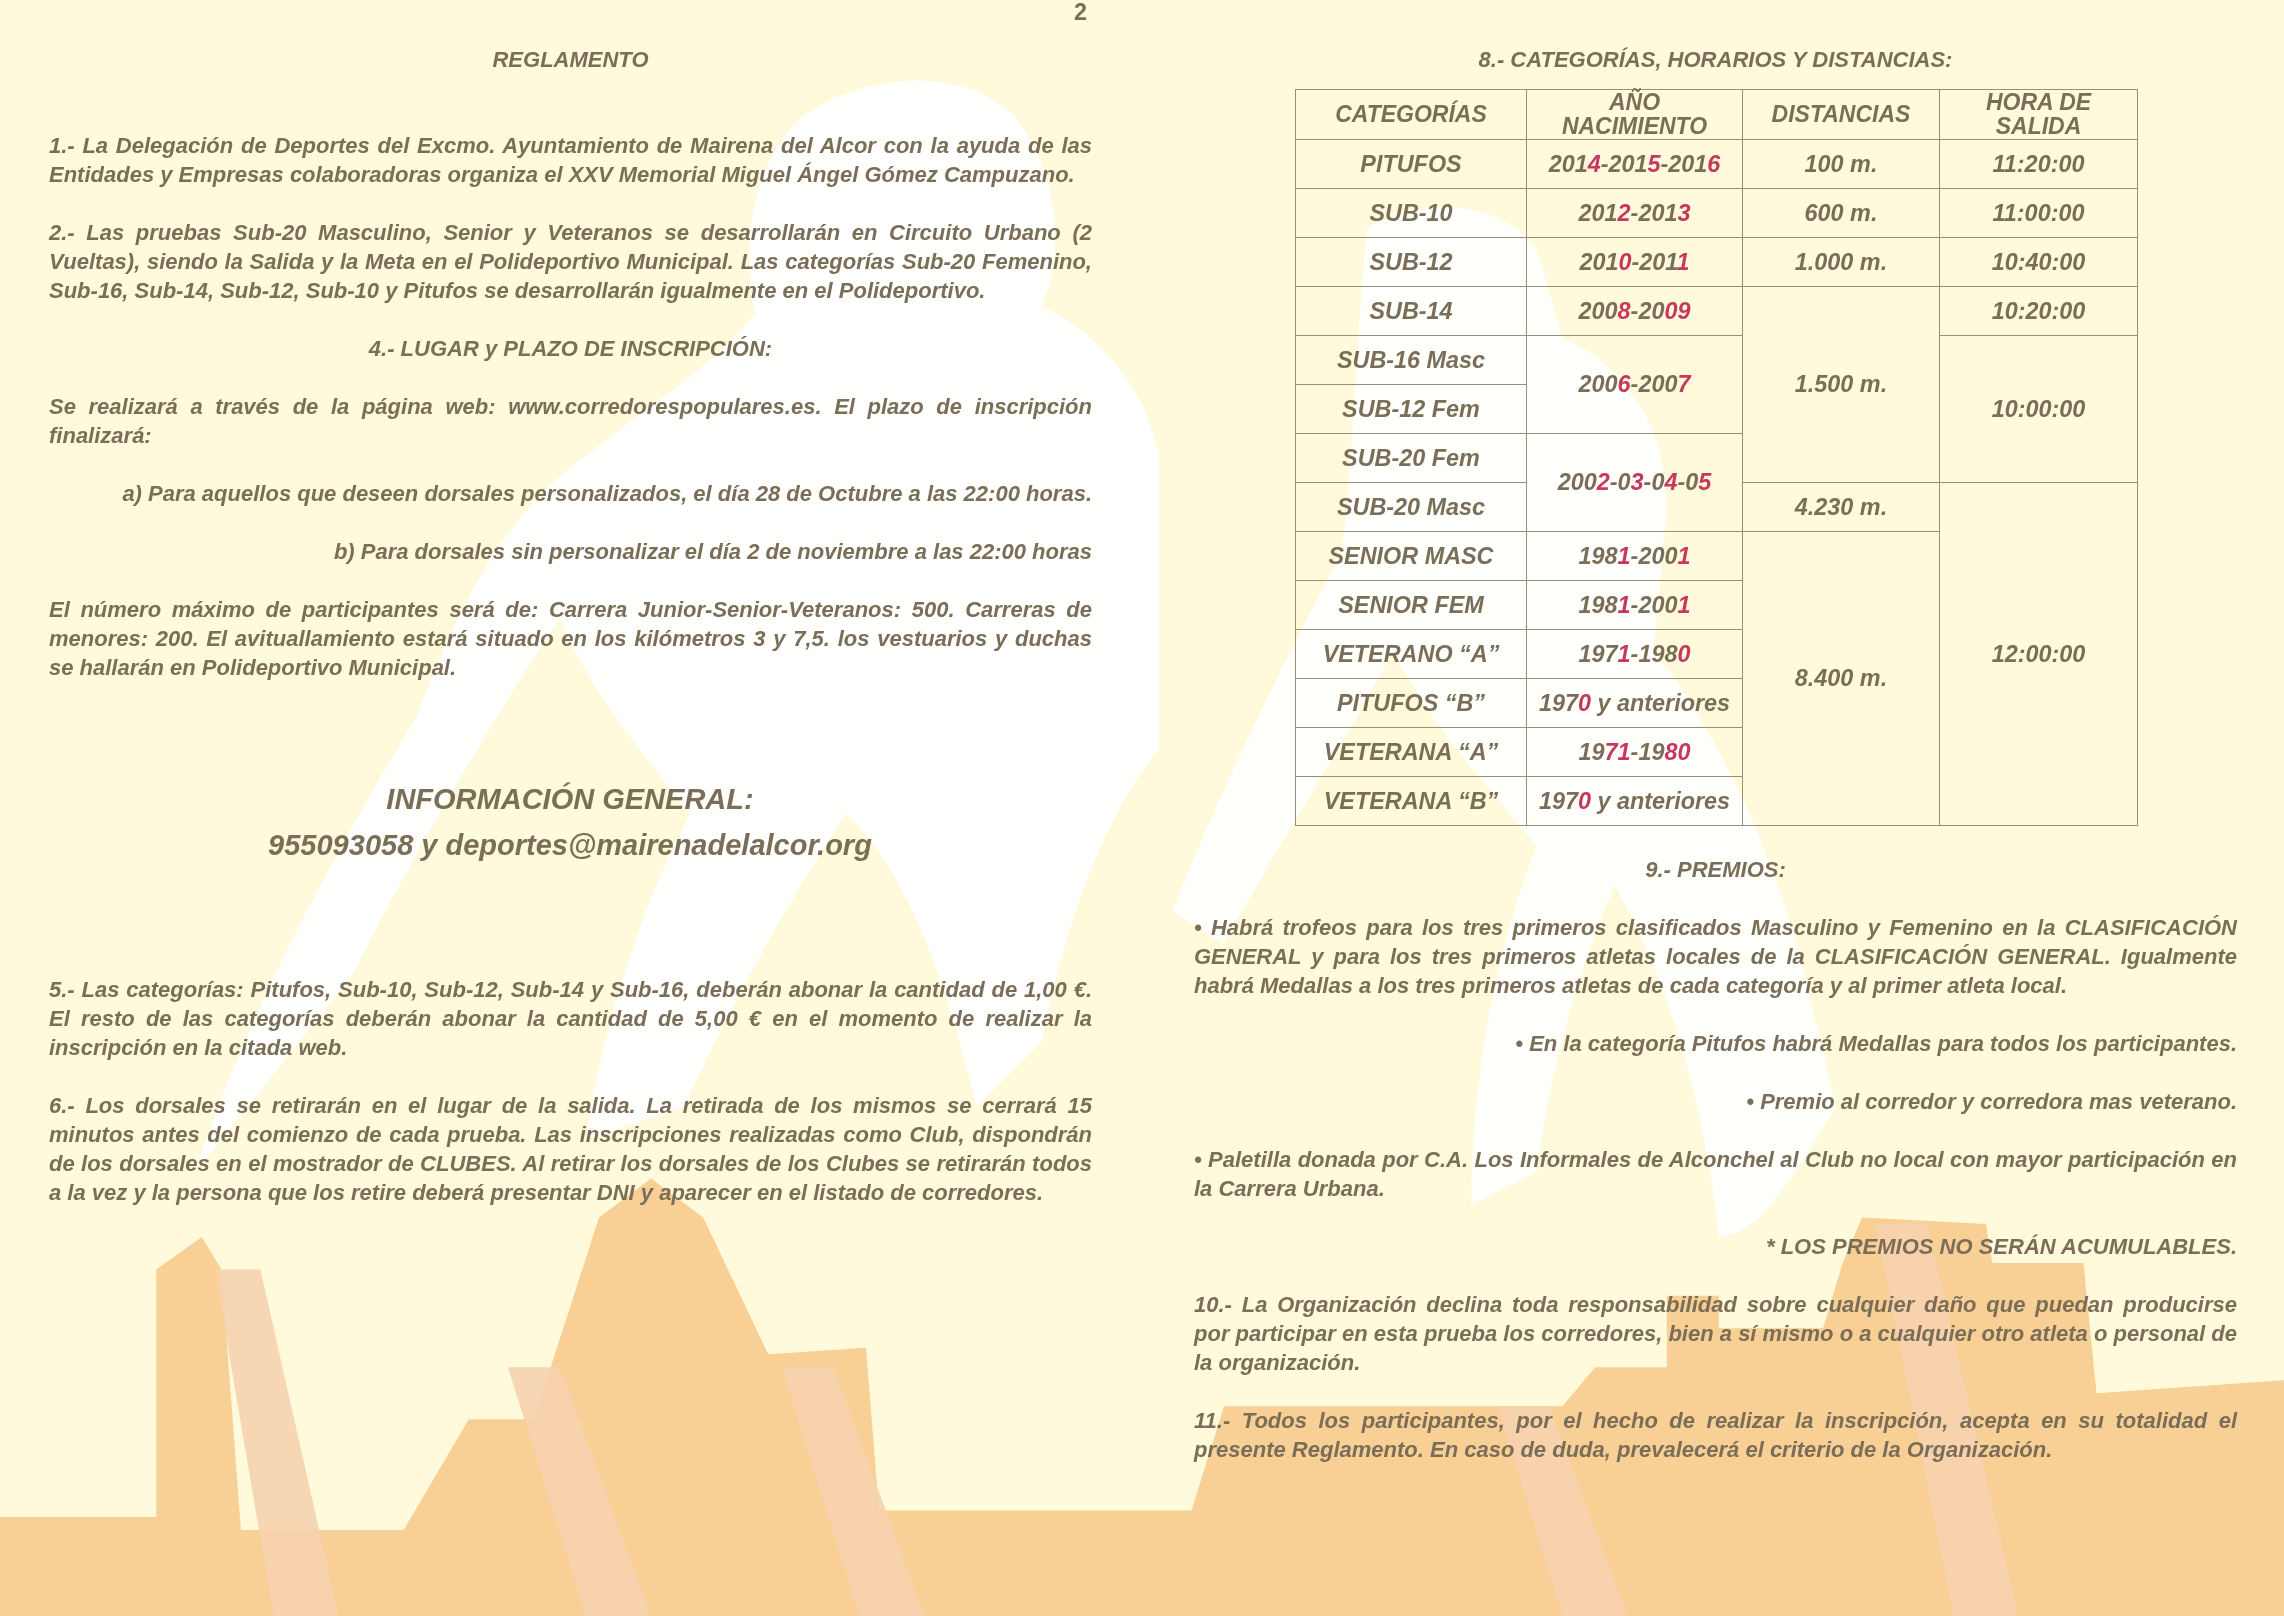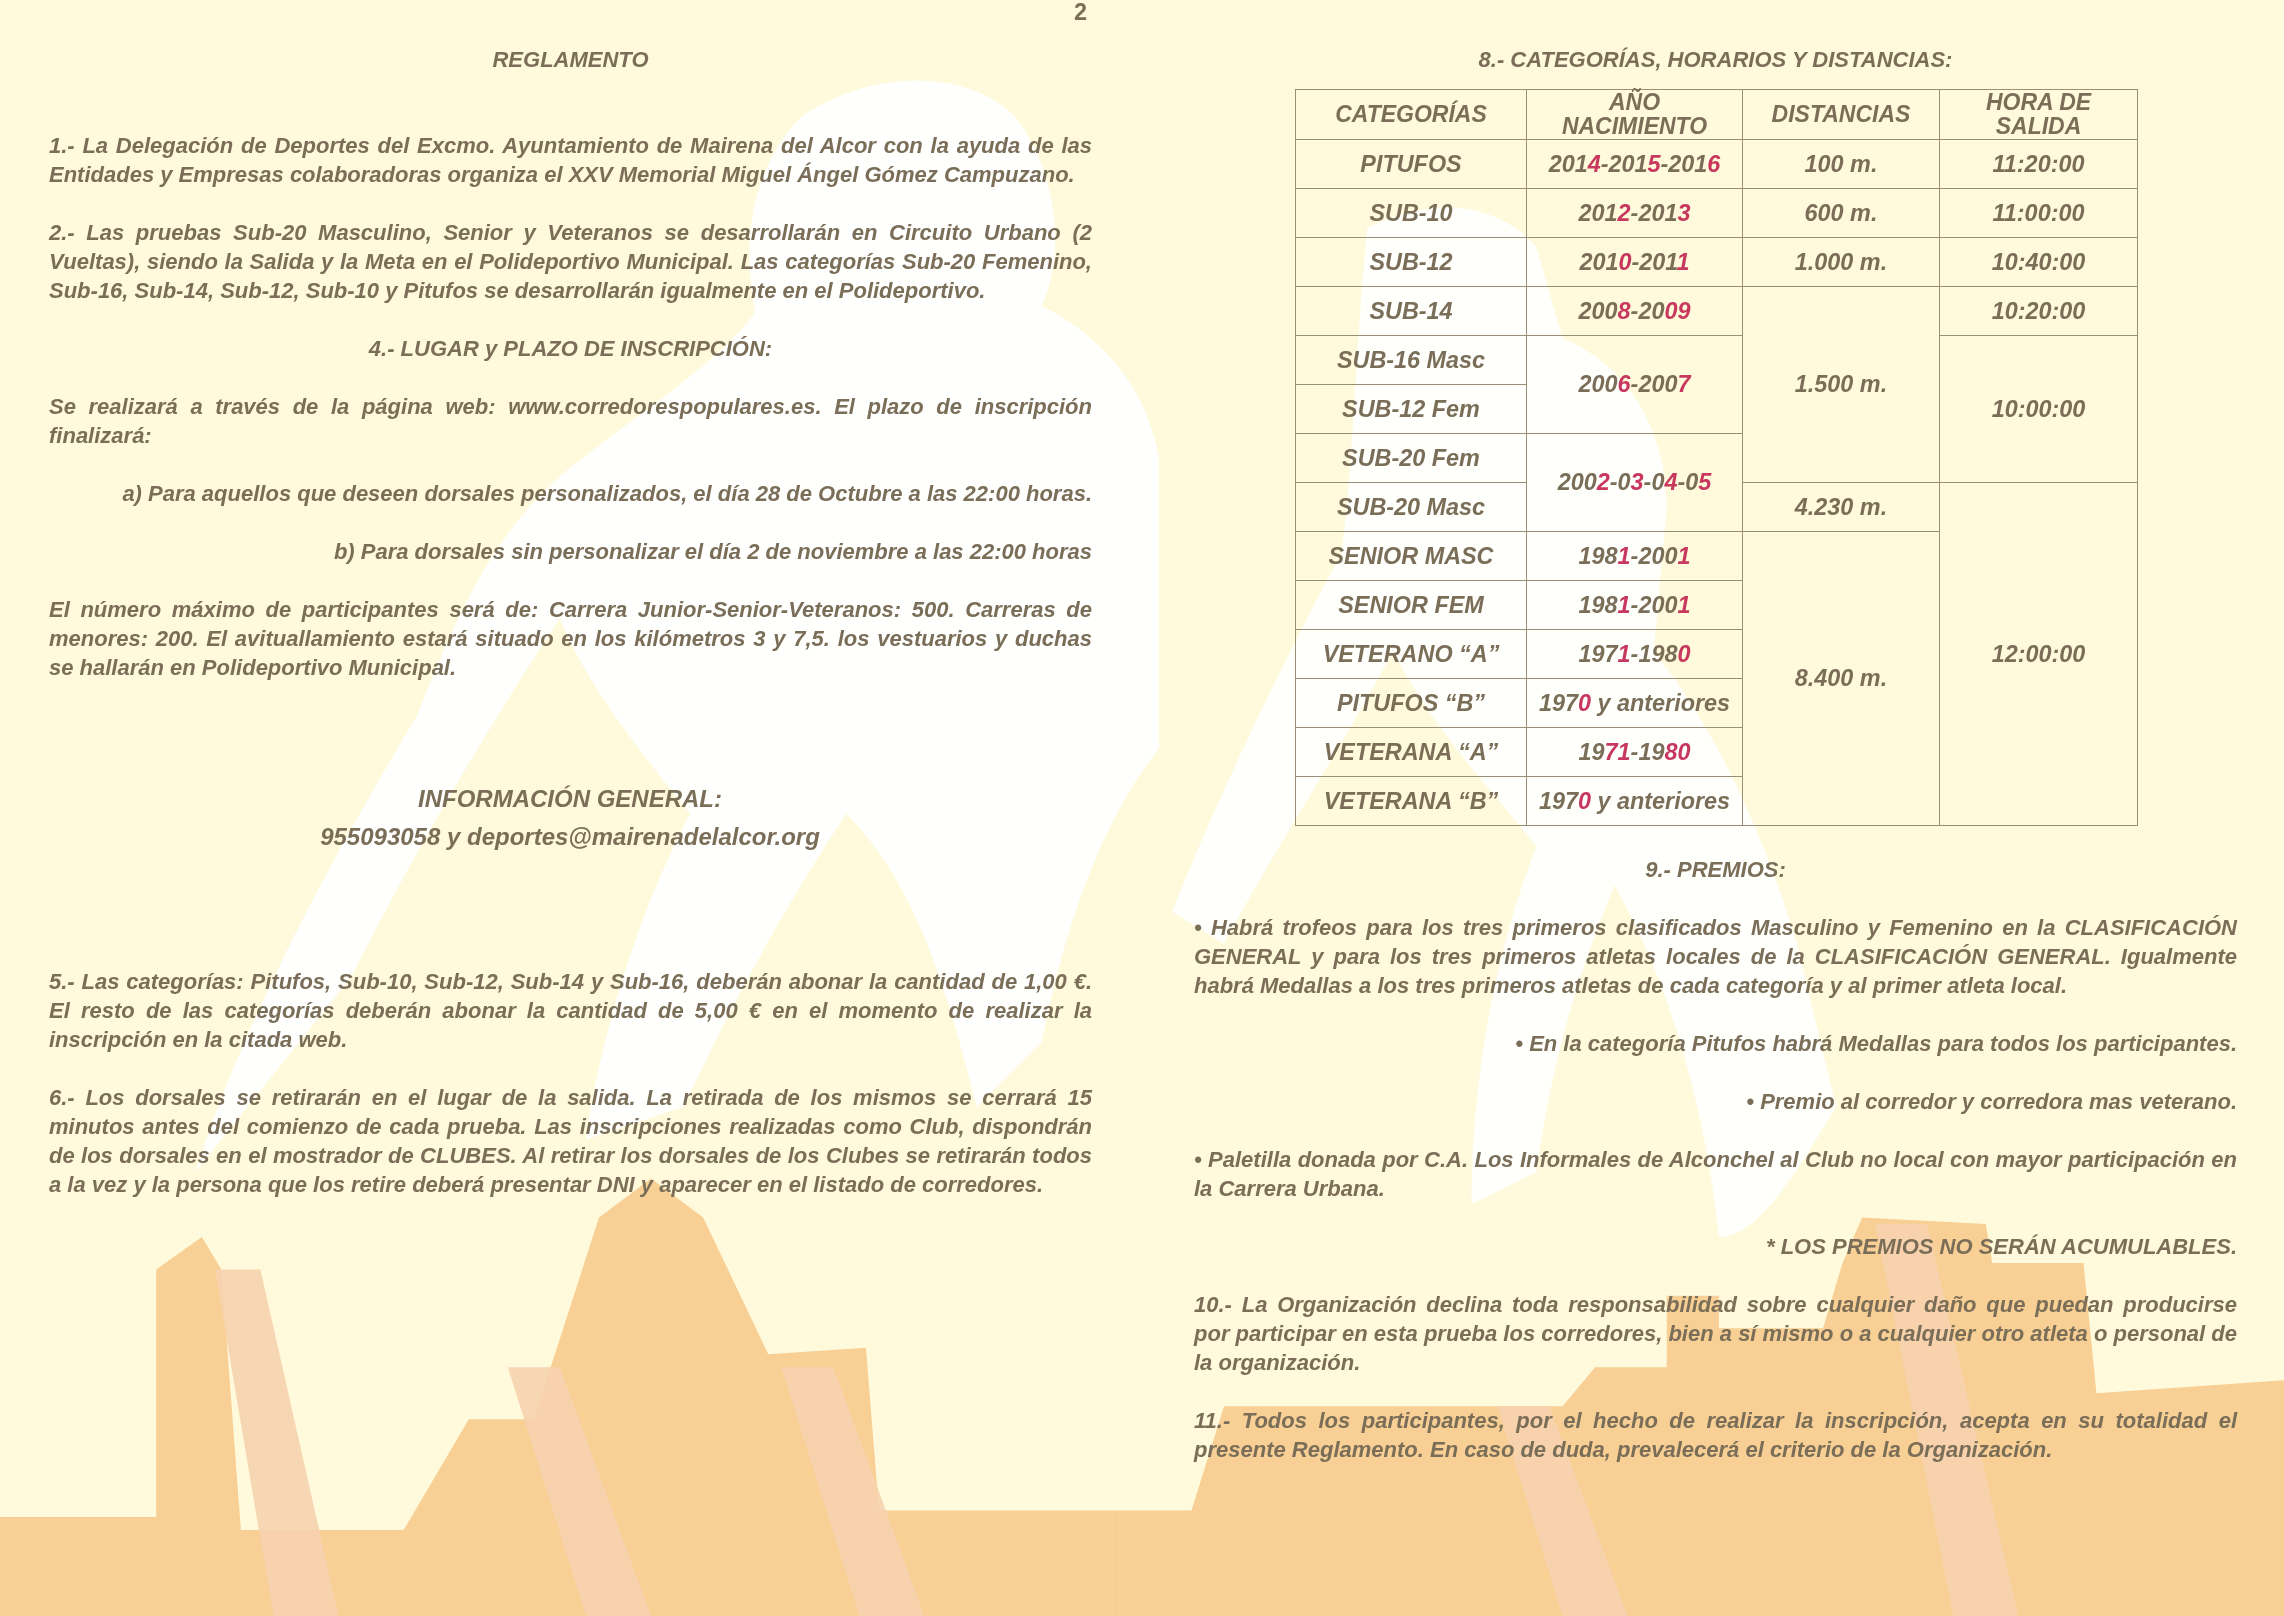--- a/index.html
+++ b/index.html
@@ -10,21 +10,21 @@
     color:#7A6E58;
   }
   .bg { position:absolute; left:0; top:0; width:2284px; height:1616px; z-index:0; }
   .page-num { position:absolute; left:1074px; top:-1.3px; font-size:23.4px; font-weight:bold; z-index:2; }
   .col { position:absolute; z-index:2; font-style:italic; font-weight:bold; font-size:22px; line-height:29px; }
   .col-left { left:49px; top:42px; width:1043px; }
   .col-right { left:1194px; top:42px; width:1043px; }
   .p { margin:0; text-align:justify; }
   .p.left { text-align:right; }
   .head { margin:0;text-align:center; }
-  .info { text-align:center; font-size:24px; line-height:38px; margin:0; font-style:italic; }
+  .info { text-align:center; font-size:29px; line-height:38px; margin:8px; font-style:italic; }
   table.cat {
     position:absolute; z-index:2; left:1295px; top:89px;
     border-collapse:collapse; font-style:italic; font-weight:bold; font-size:23.4px;
     color:#7A6E58; table-layout:fixed;
   }
   table.cat td, table.cat th {
     border:1.3px solid #9A8F74; text-align:center; vertical-align:middle; padding:0;
     height:48px;
   }
   table.cat th { font-size:23px; line-height:23.4px; height:49px; }

